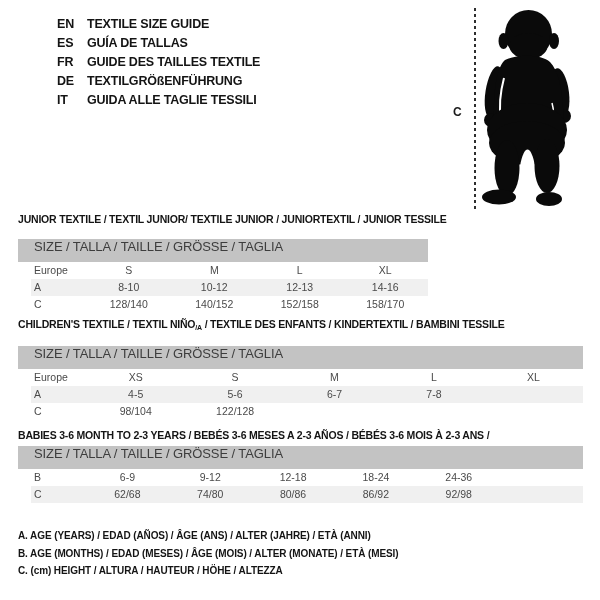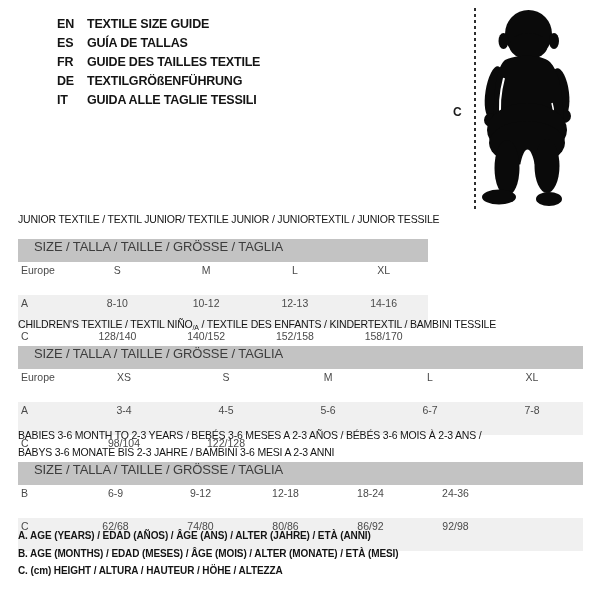--- a/index.html
+++ b/index.html
@@ -25,32 +25,32 @@
     position:absolute;left:474px;top:8px;width:2px;height:201px;
     background:repeating-linear-gradient(to bottom,#2e2e2e 0 3px,transparent 3px 6px);
   }
   .height-label{position:absolute;left:453px;top:105px;font-size:12px;font-weight:700;color:#1a1a1a;}
   .toddler-svg{position:absolute;left:480px;top:8px;width:112px;height:202px;color:var(--silhouette);}
   
   .section{position:absolute;left:18px;}
   .sec1{top:213px;width:410px;}
   .sec2{top:318px;width:565px;}
   .sec3{top:427px;width:565px;}
-  .section-title{font-size:10.5px;font-weight:400;color:var(--title-text);line-height:13px;letter-spacing:-0.2px;white-space:nowrap;}
+  .section-title{font-size:10.5px;font-weight:700;color:var(--title-text);line-height:13px;letter-spacing:-0.2px;white-space:nowrap;}
   .sec3 .section-title{line-height:16.5px;}
   .sub{font-size:7px;vertical-align:-2px;}
   .sizetable{width:100%;}
   .sec1 .sizetable{margin-top:13px;}
   .sec2 .sizetable{margin-top:12px;}
   .sec3 .sizetable{margin-top:2px;}
   .size-header{
     background:var(--header-bar);height:23px;line-height:15px;
     font-size:13px;color:var(--bar-text);padding-left:16px;letter-spacing:-0.1px;
   }
-  .trow{display:grid;height:33px;line-height:17px;font-size:10.5px;color:var(--table-text);}
+  .trow{display:grid;height:17px;line-height:17px;font-size:10.5px;color:var(--table-text);margin-left:13px;}
   .cols4{grid-template-columns:55px repeat(4,1fr);}
   .cols5{grid-template-columns:55px repeat(5,1fr);}
   .cols6{grid-template-columns:55px repeat(6,1fr);}
   .trow.alt{background:var(--alt-row);}
   .rlabel{text-align:left;padding-left:3px;}
   .cell{text-align:center;}
   
   .legend{position:absolute;left:18px;top:527px;}
   .legend-note{font-size:10px;font-weight:700;color:var(--title-text);line-height:17.5px;letter-spacing:-0.1px;white-space:nowrap;}
 </style>
@@ -151,38 +151,36 @@
       <div class="trow cols5">
         <span class="rlabel">Europe</span>
         <span class="cell">XS</span>
         <span class="cell">S</span>
         <span class="cell">M</span>
         <span class="cell">L</span>
         <span class="cell">XL</span>
       </div>
       <div class="trow cols5 alt">
         <span class="rlabel">A</span>
-        <span class="cell">3-4</span>
         <span class="cell">4-5</span>
         <span class="cell">5-6</span>
         <span class="cell">6-7</span>
         <span class="cell">7-8</span>
       </div>
       <div class="trow cols5">
         <span class="rlabel">C</span>
         <span class="cell">98/104</span>
         <span class="cell">122/128</span>
       </div>
     </div>
   </div>
 
   <div class="section sec3">
     <div class="section-title">
       <div>BABIES 3-6 MONTH TO 2-3 YEARS / BEBÉS 3-6 MESES A 2-3 AÑOS / BÉBÉS 3-6 MOIS À 2-3 ANS /</div>
-      <div>BABYS 3-6 MONATE BIS 2-3 JAHRE / BAMBINI 3-6 MESI A 2-3 ANNI</div>
     </div>
     <div class="sizetable">
       <div class="size-header">SIZE / TALLA / TAILLE / GRÖSSE / TAGLIA</div>
       <div class="trow cols6">
         <span class="rlabel">B</span>
         <span class="cell">6-9</span>
         <span class="cell">9-12</span>
         <span class="cell">12-18</span>
         <span class="cell">18-24</span>
         <span class="cell">24-36</span>

